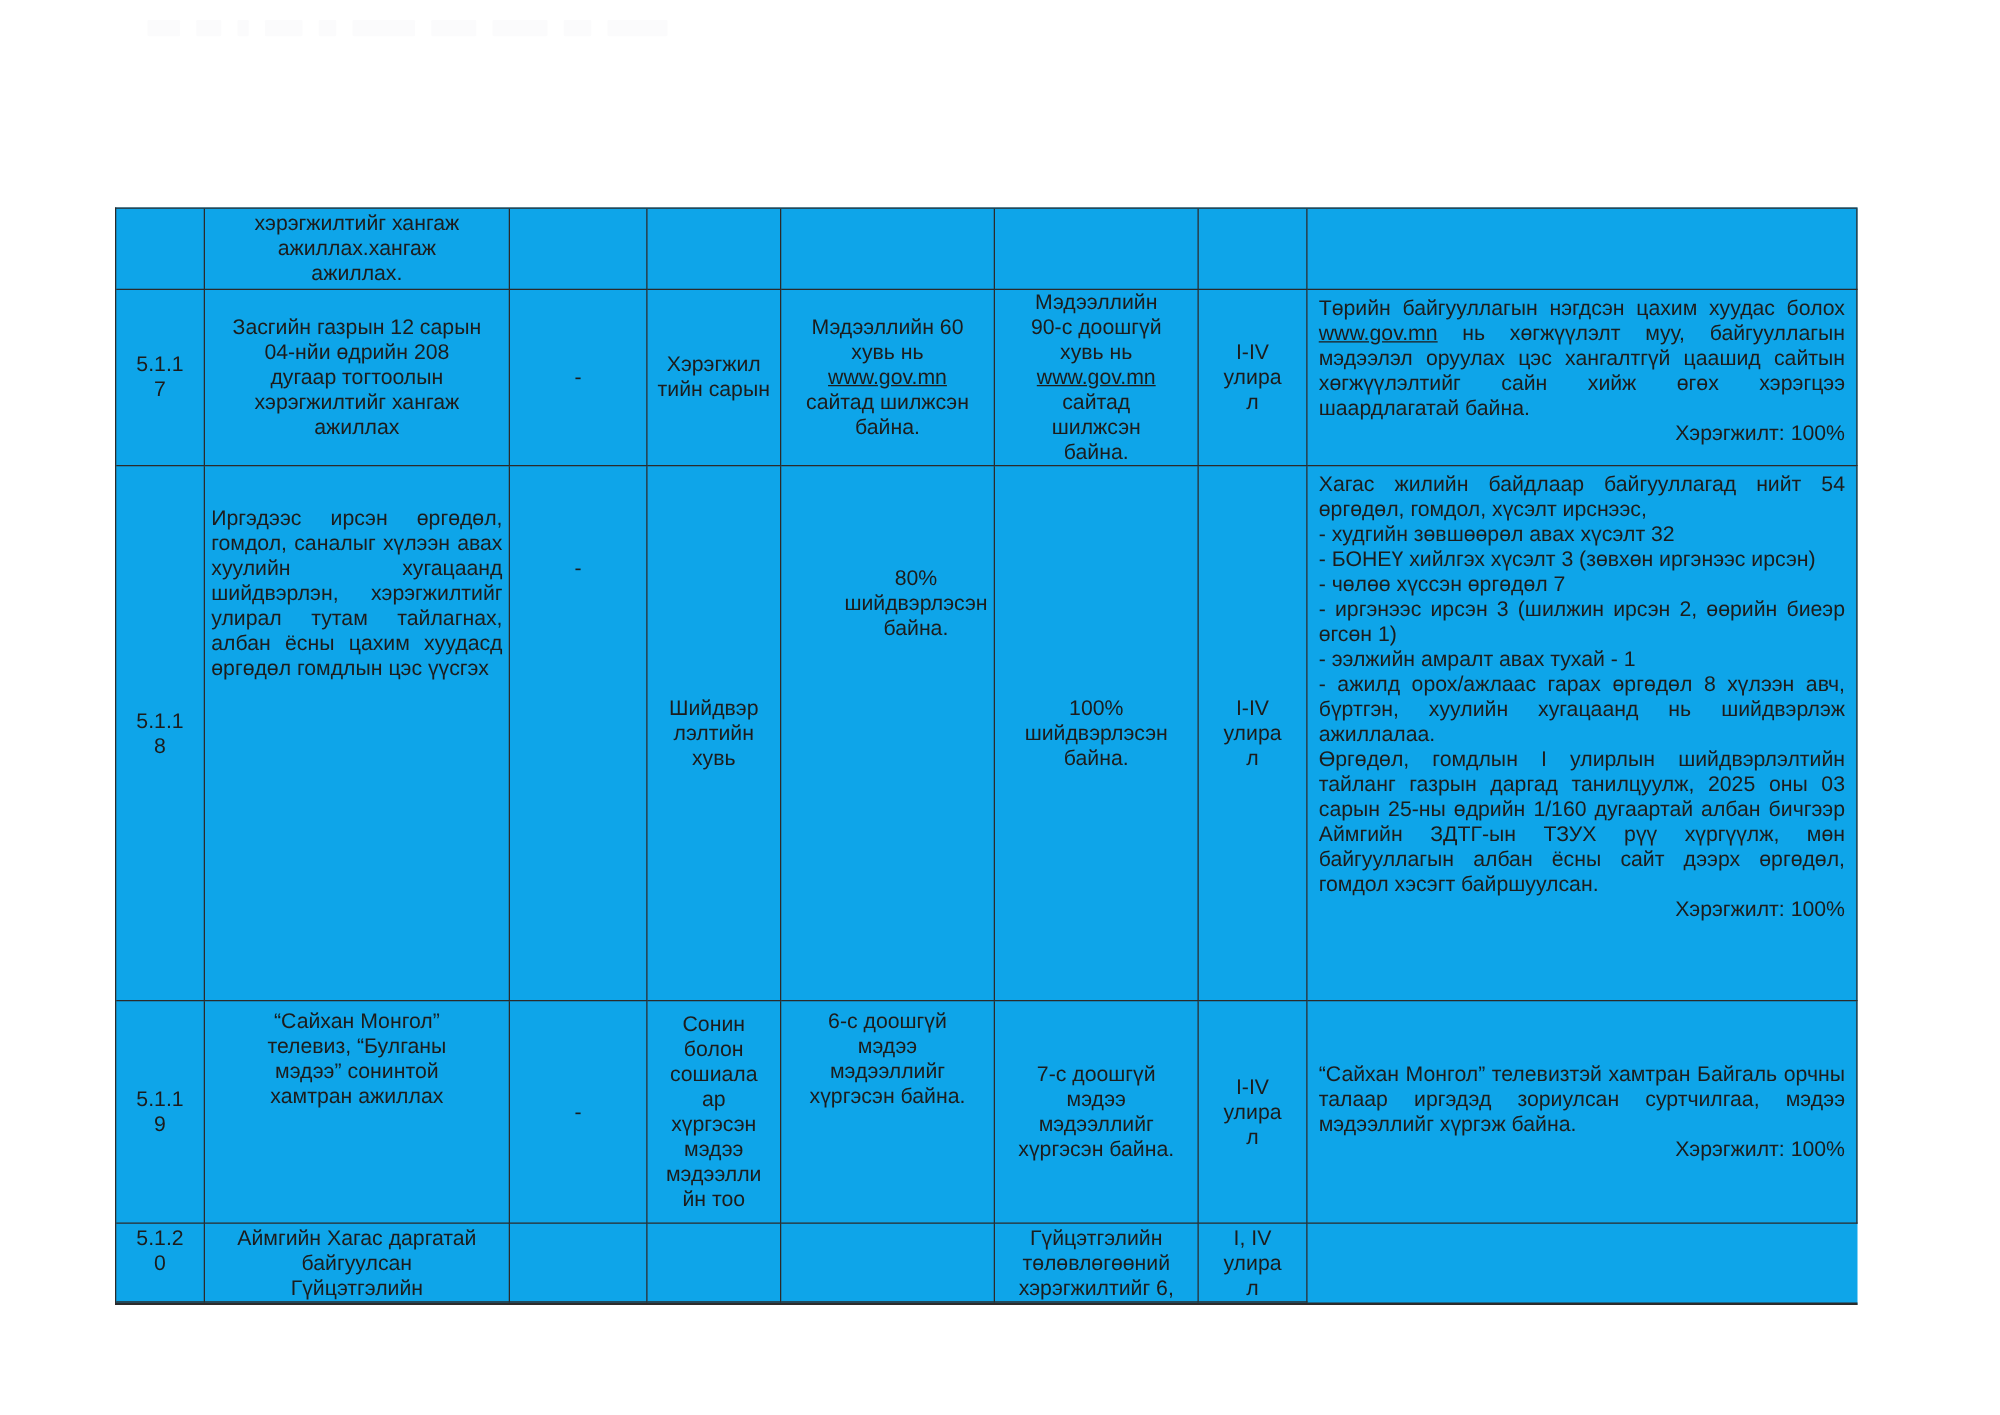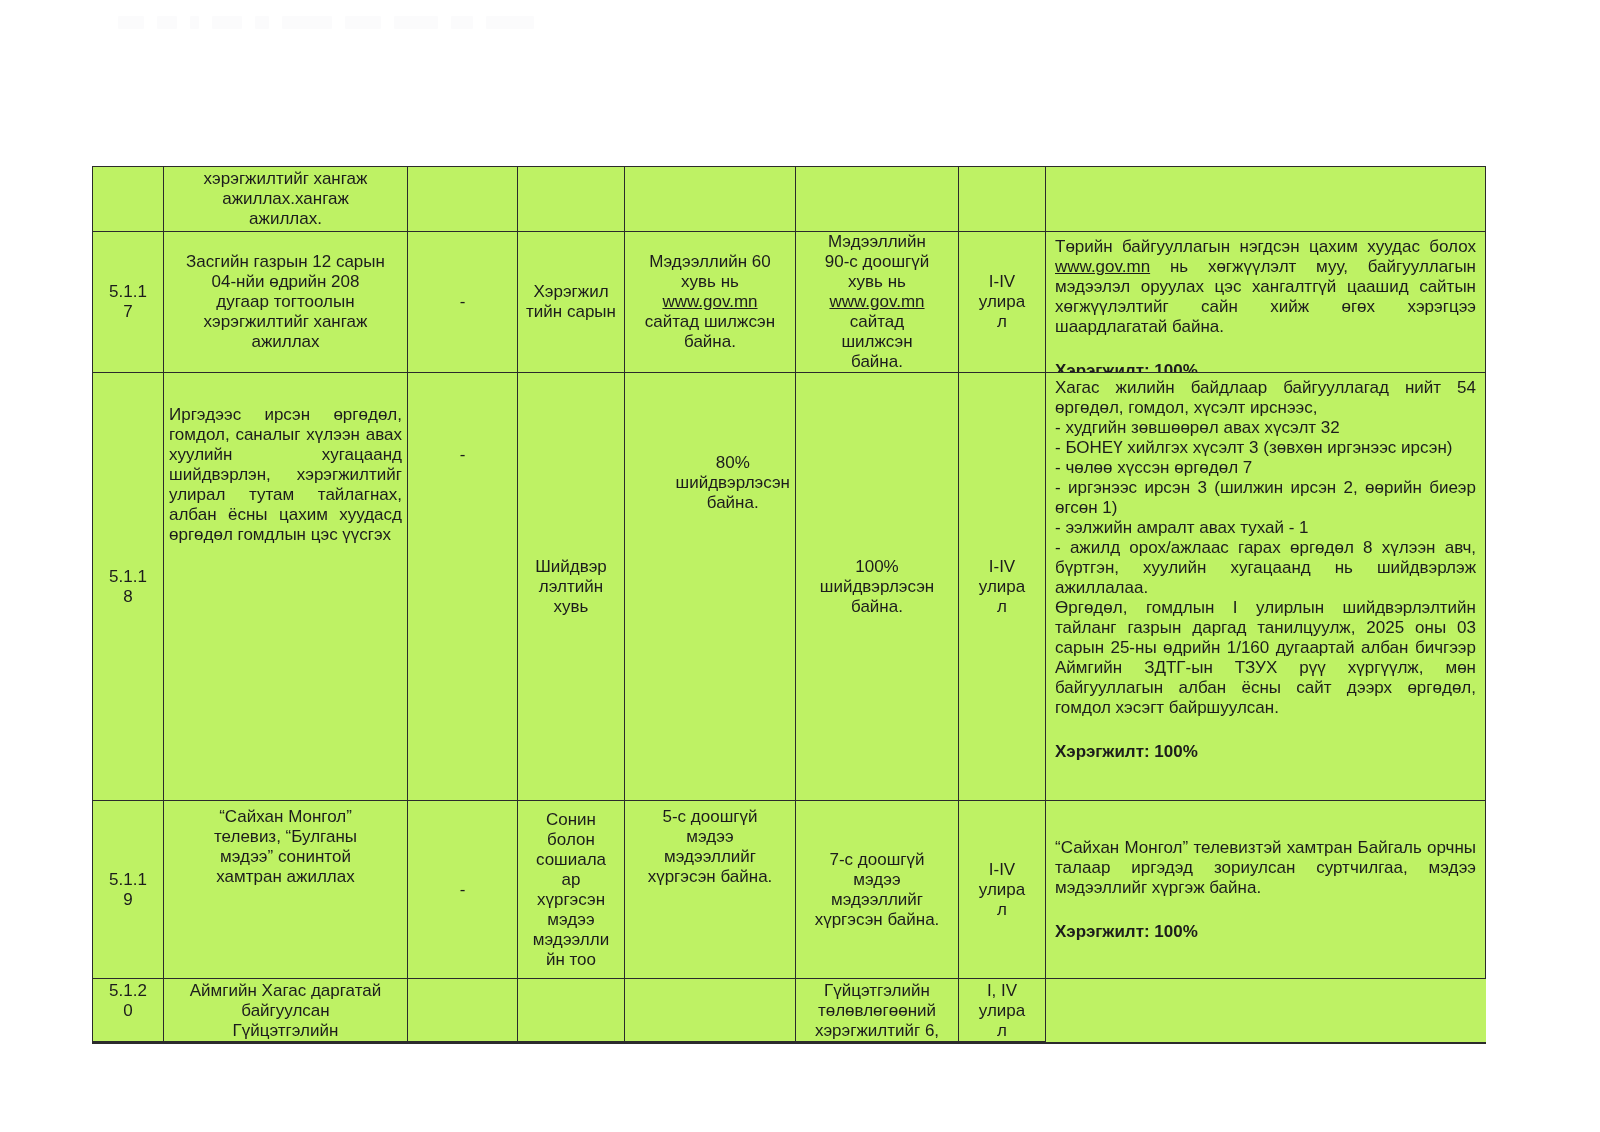--- a/index.html
+++ b/index.html
@@ -19,42 +19,42 @@
   .ghost-header i{display:block;height:13px;background:#fbfbfc;border-radius:1px;}
 
   .doc-table{
     position:absolute;left:92px;top:166px;
     display:grid;
     grid-template-columns:71px 244px 110px 107px 171px 163px 87px 440px;
     grid-template-rows:65px 141px 428px 178px 63px;
     border-top:1px solid #2b2b2b;
     border-left:1px solid #2b2b2b;
     border-bottom:2px solid #2b2b2b;
-    background:#bef264;
+    background:#0ea5e9;
   }
   .cell{
     border-right:1px solid #2b2b2b;
     border-bottom:1px solid #2b2b2b;
     display:flex;flex-direction:column;
     align-items:center;justify-content:center;
     padding:2px 5px;
     overflow:hidden;
     font-size:17px;line-height:20px;
     box-sizing:border-box;
   }
   .ctr{text-align:center;white-space:pre-line;}
   .vt{justify-content:flex-start;}
   .pt6{padding-top:6px;}
   .pt32{padding-top:32px;}
   .pt72{padding-top:72px;}
   .pt80{padding-top:80px;align-items:flex-end;}
-  .stretch{align-items:stretch;gap:24px;}
+  .stretch{align-items:stretch;}
   .para{white-space:pre-line;text-align:justify;width:100%;}
   .impl{padding:5px 9px;}
-  .score{font-weight:700;width:100%;white-space:pre-line;}
+  .score{font-weight:400;text-align:right;width:100%;white-space:pre-line;}
   .u{text-decoration:underline;}
 </style>
 </head>
 <body>
 
 <div class="ghost-header">
   <i style="width:26px"></i>
   <i style="width:20px"></i>
   <i style="width:9px"></i>
   <i style="width:30px"></i>
@@ -198,21 +198,21 @@
       <div class="ctr">Сонин
 болон
 сошиала
 ар
 хүргэсэн
 мэдээ
 мэдээлли
 йн тоо</div>
     </div>
   <div class="cell vt pt6">
-      <div class="ctr">5-с доошгүй
+      <div class="ctr">6-с доошгүй
 мэдээ
 мэдээллийг
 хүргэсэн байна.</div>
     </div>
   <div class="cell">
       <div class="ctr">7-с доошгүй
 мэдээ
 мэдээллийг
 хүргэсэн байна.</div>
     </div>

